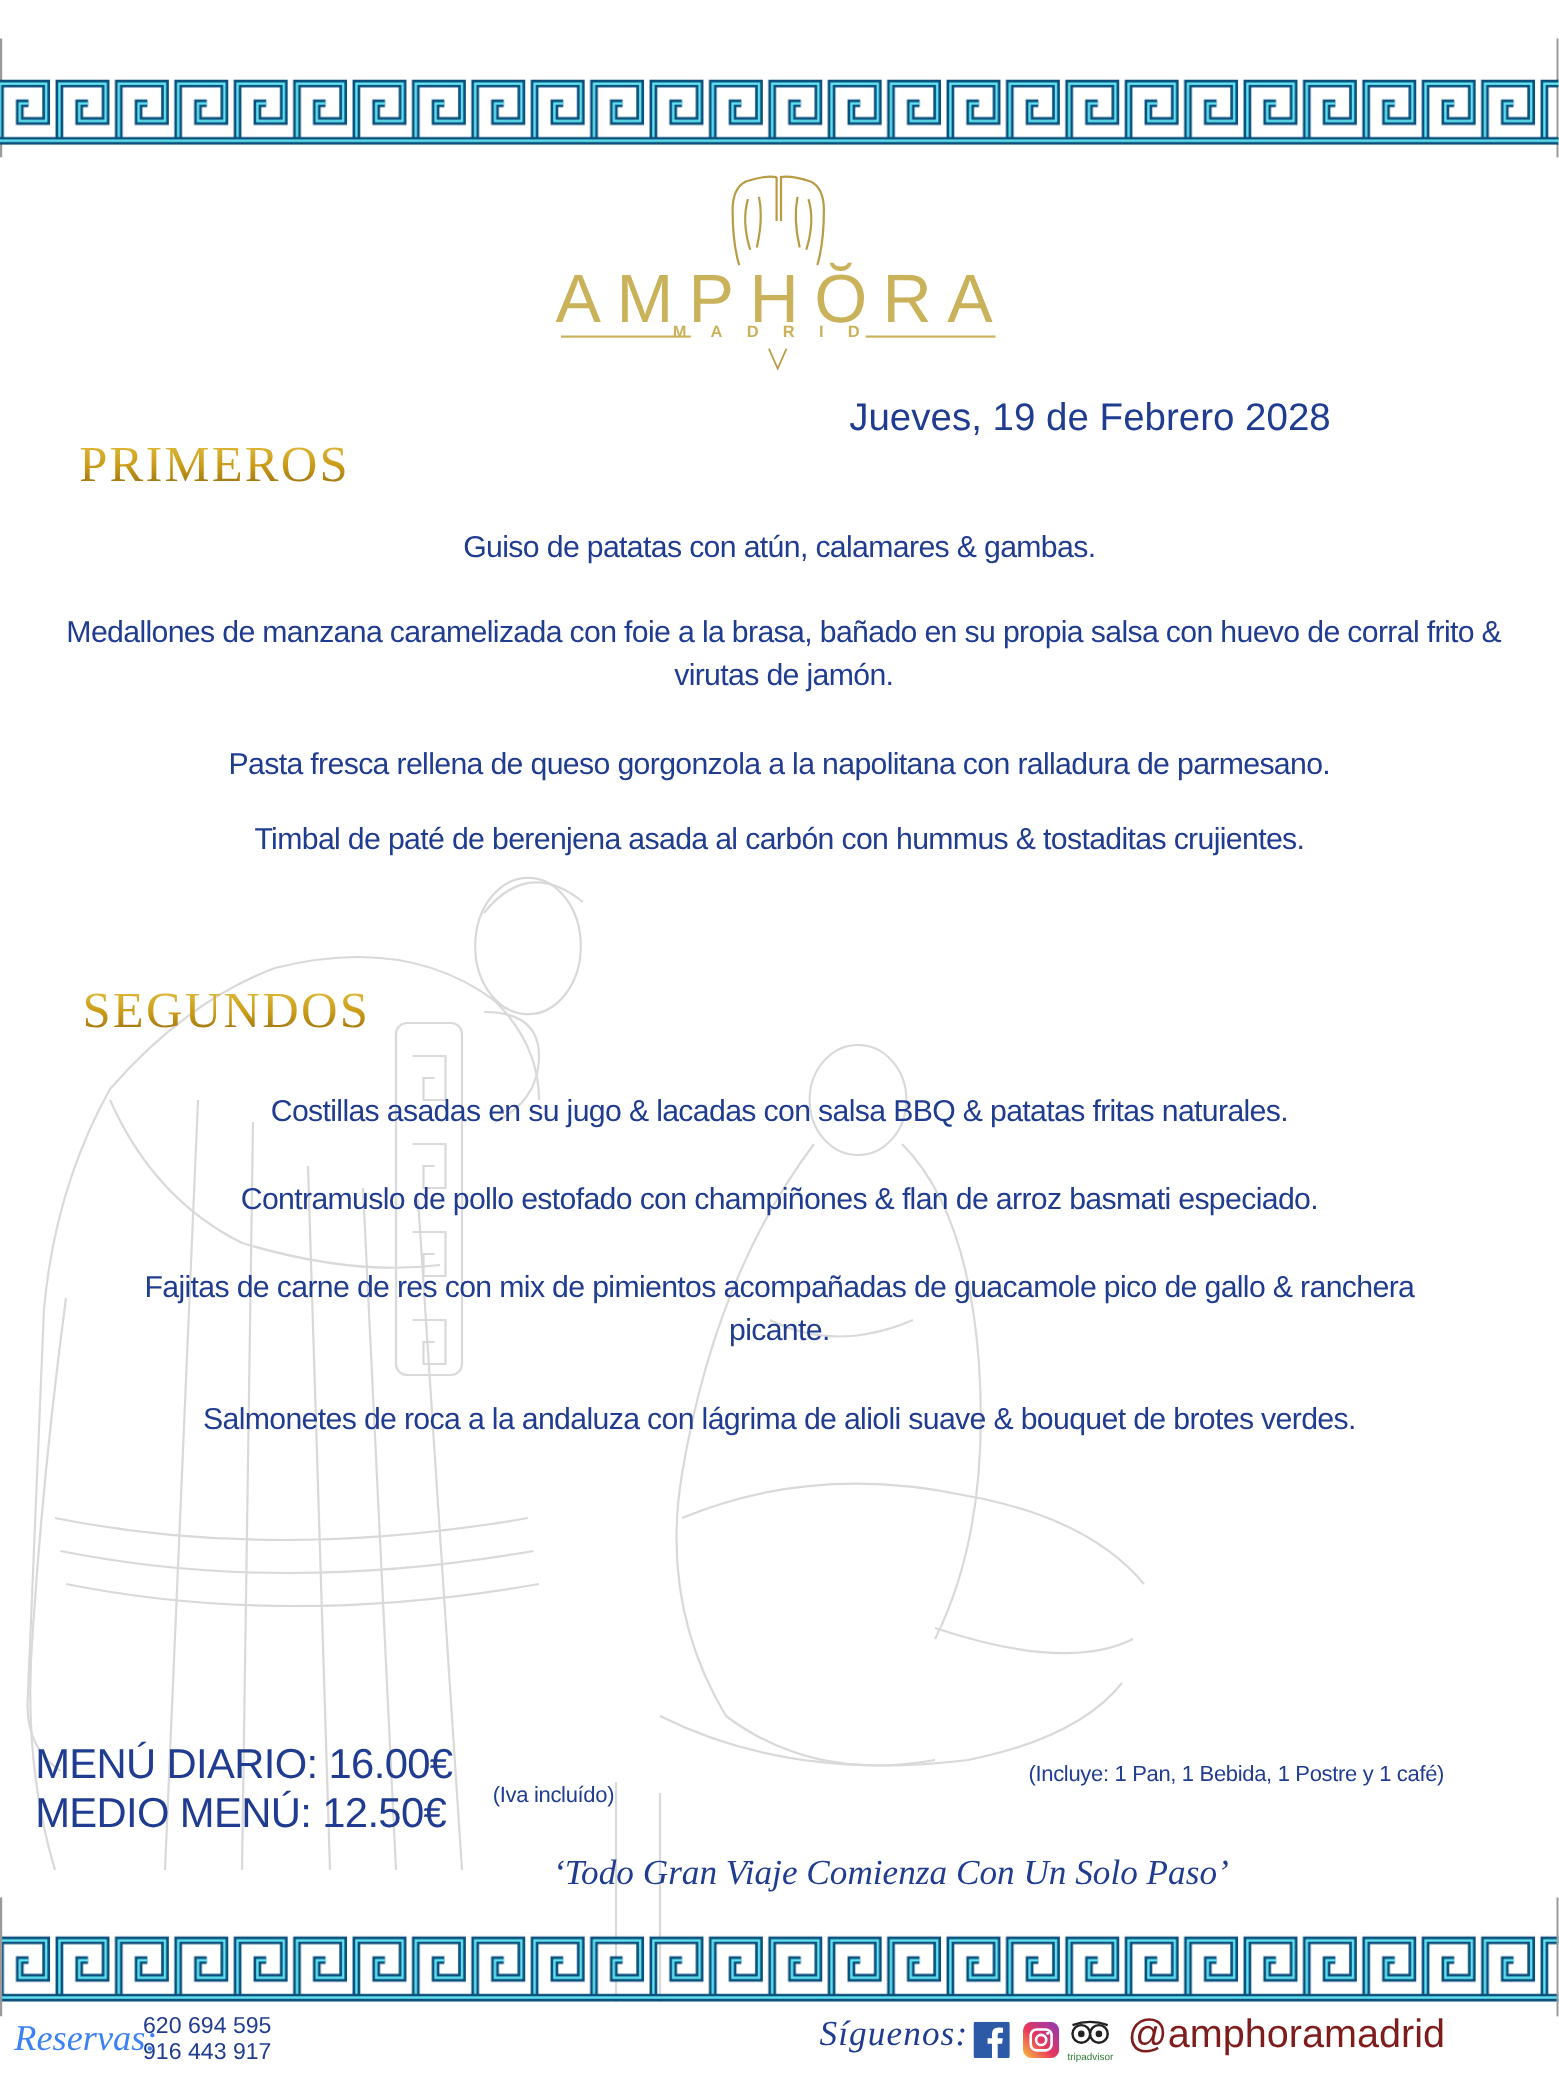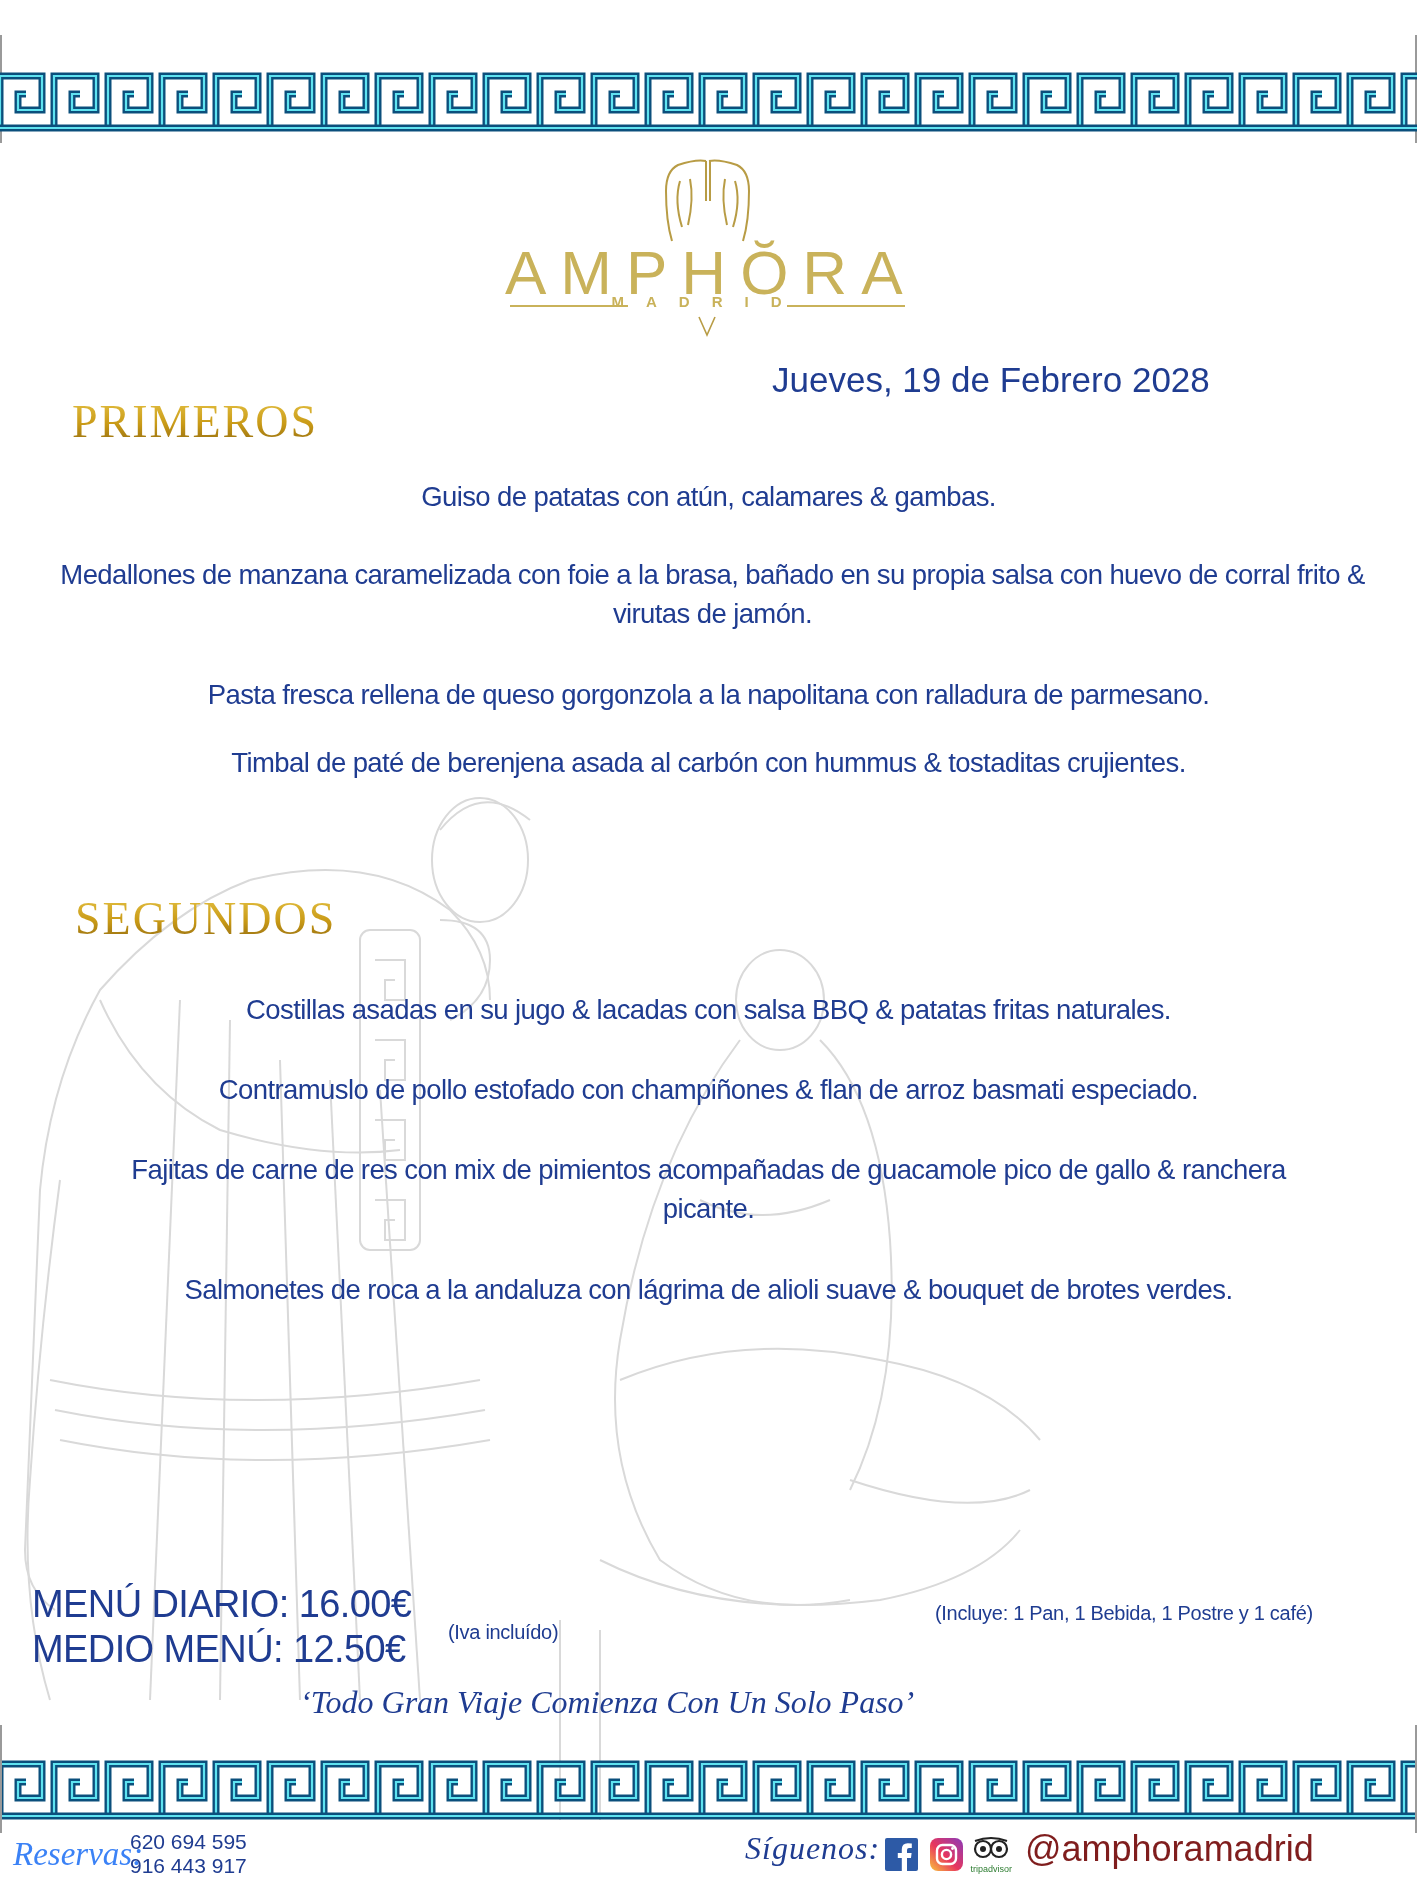--- a/index.html
+++ b/index.html
@@ -46,21 +46,21 @@
   .promo {
     position:absolute; left:100px; width:1217px; text-align:center;
     font-size:34px; line-height:51px; color:#1f3c91; letter-spacing:-0.5px;
   }
   .price {
     position:absolute; left:32px; font-size:38px; line-height:44px; color:#1f3c91;
     white-space:nowrap; letter-spacing:-0.6px;
   }
   .small-note { position:absolute; font-size:20px; color:#1f3c91; white-space:nowrap; letter-spacing:-0.3px; }
   .quote {
-    position:absolute; left:300px; width:817px; text-align:left;
+    position:absolute; left:300px; width:817px; text-align:right;
     font-family:"Liberation Serif", "DejaVu Serif", serif; font-style:italic;
     font-size:32px; color:#1f3c91; top:1684px;
   }
   .reservas-label {
     position:absolute; left:13px; top:1836px;
     font-family:"Liberation Serif", serif; font-style:italic; font-size:33px; color:#3b82f6;
   }
   .phones { position:absolute; left:130px; top:1830px; font-size:21px; line-height:24px; color:#1f3c91; }
   .follow-label {
     position:absolute; left:745px; top:1830px;

